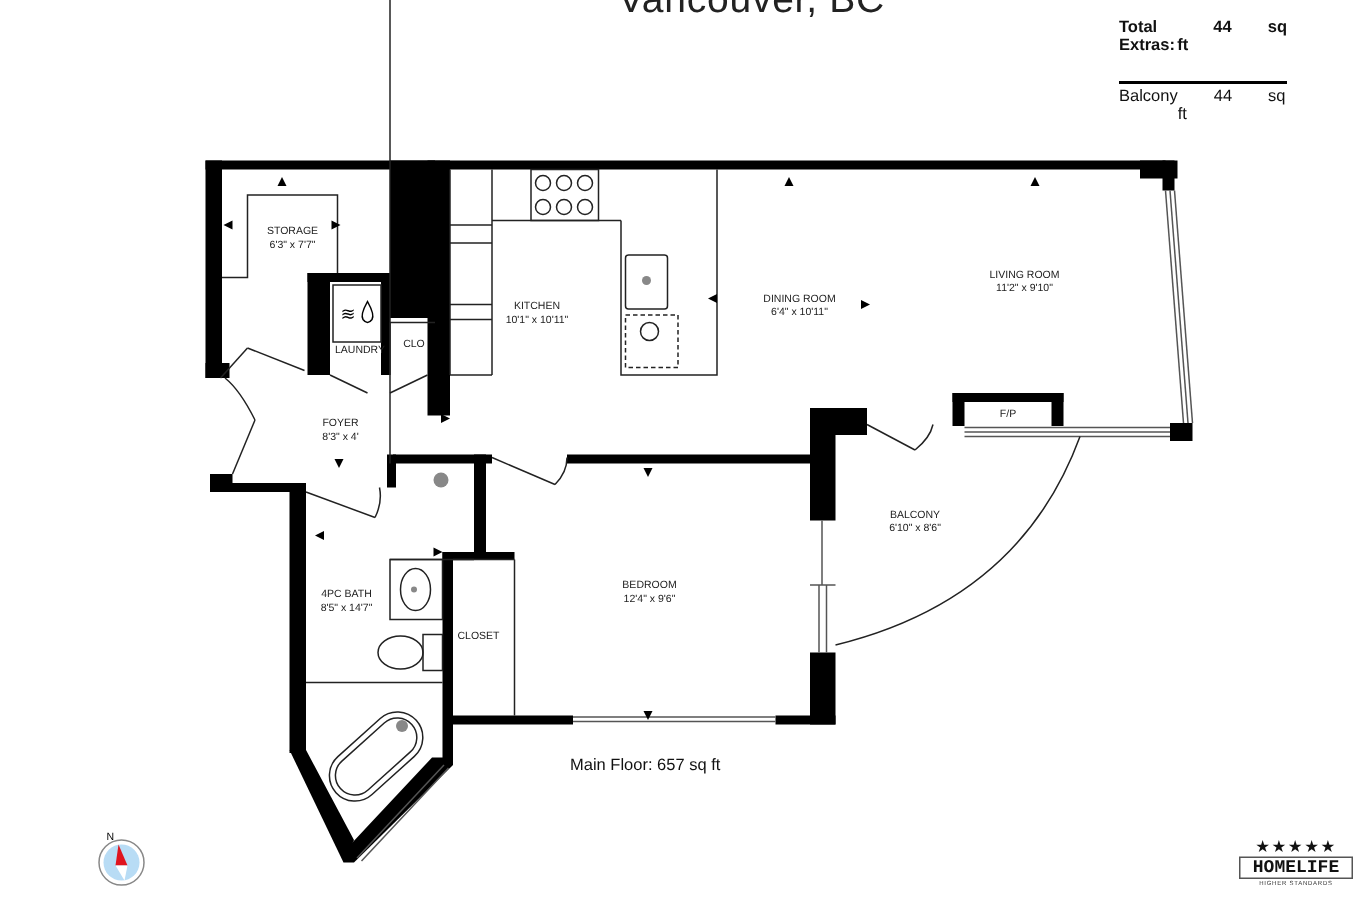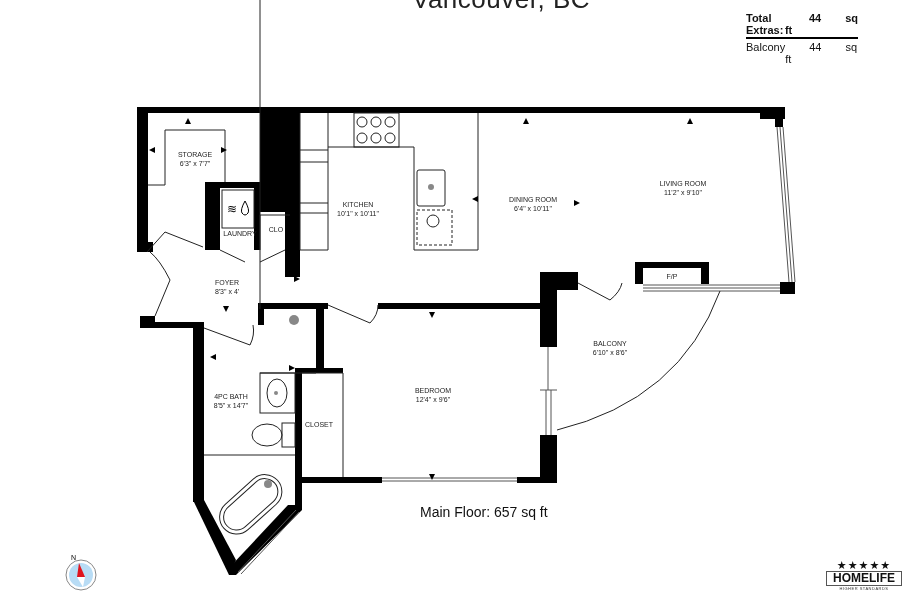--- a/index.html
+++ b/index.html
@@ -1,29 +1,29 @@
 <!DOCTYPE html>
 <html><head>
 <meta charset="utf-8">
 <style>
   html, body { margin:0; padding:0; background:#fff; }
   body { width:910px; height:606px; position:relative; overflow:hidden; font-family:"Liberation Sans", sans-serif; }
   .title { position:absolute; left:412px; top:-16px; font-size:26px; color:#222; letter-spacing:0.5px; white-space:nowrap; }
   .extras { position:absolute; left:746px; top:12px; width:112px; font-size:11px; color:#111; }
   .extras .row { display:flex; justify-content:space-between; }
-  .extras .row.head { font-weight:bold; border-bottom:2px solid #000; padding-bottom:1px; }
+  .extras .row.head { font-weight:bold; border-bottom:2px solid #000; padding-bottom:18px; }
   .extras .row.item { padding-top:2px; }
   .extras .v span { margin-left:24px; }
   svg.plan { position:absolute; left:0; top:0; }
   .lbl { position:absolute; font-size:7px; color:#222; text-align:center; line-height:9px; white-space:nowrap; transform:translateX(-50%); }
-  .mainfloor { position:absolute; left:380px; top:504px; font-size:14px; color:#111;margin-left:40px; }
+  .mainfloor { position:absolute; left:380px; top:504px; font-size:11px; color:#111; }
   .compass { position:absolute; left:63px; top:553px; }
   .logo { position:absolute; left:826px; top:560px; width:76px; text-align:center; }
   .logo .stars { font-size:11px; letter-spacing:1px; color:#111; line-height:11px; }
-  .logo .name { border:1px solid #555; font-family:Liberation Sans, sans-serif; font-weight:bold; font-size:12px; line-height:13px; color:#111; padding:0 2px; }
+  .logo .name { border:1px solid #555; font-family:Liberation Mono, monospace; font-weight:bold; font-size:12px; line-height:13px; color:#111; padding:0 2px; }
   .logo .tag { font-size:4px; color:#333; letter-spacing:0.5px; }
 </style>
 </head>
 <body>
 
 <div class="title">Vancouver, BC</div>
 
 <div class="extras">
   <div class="row head">
     <span>Total Extras:</span>

